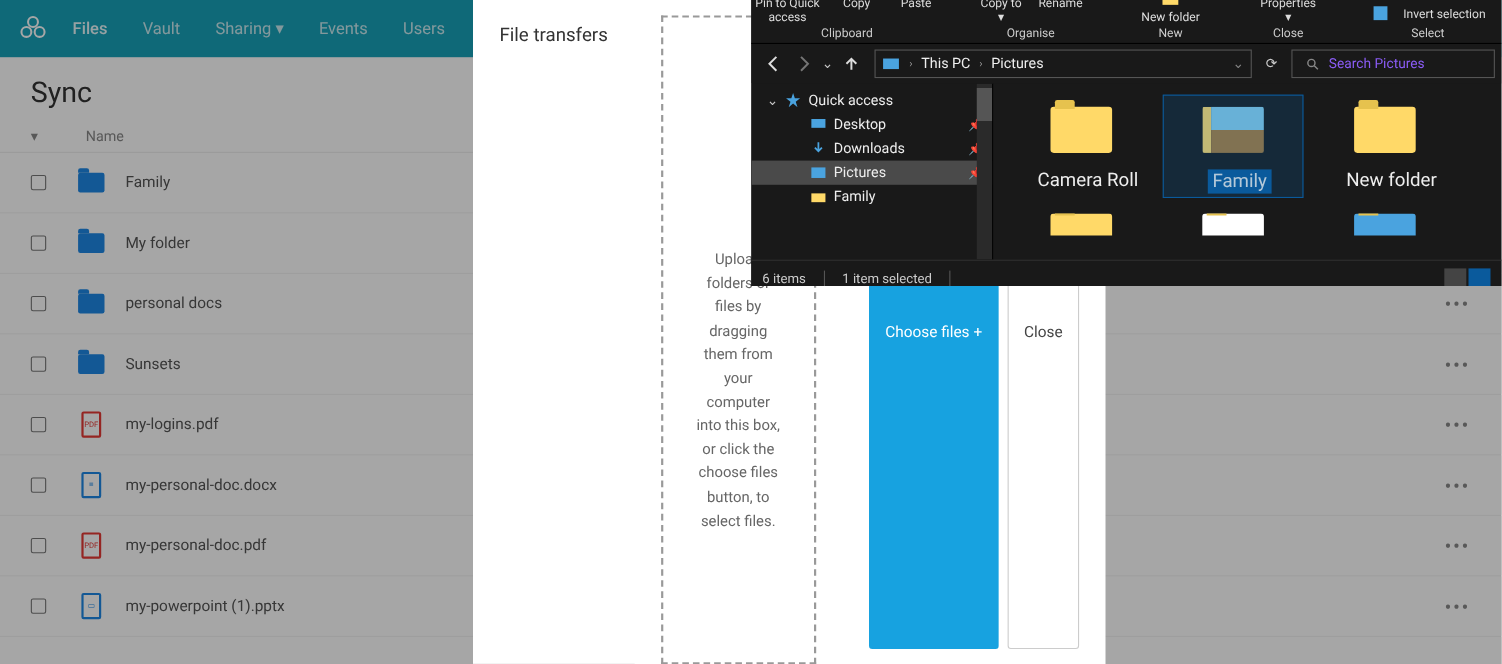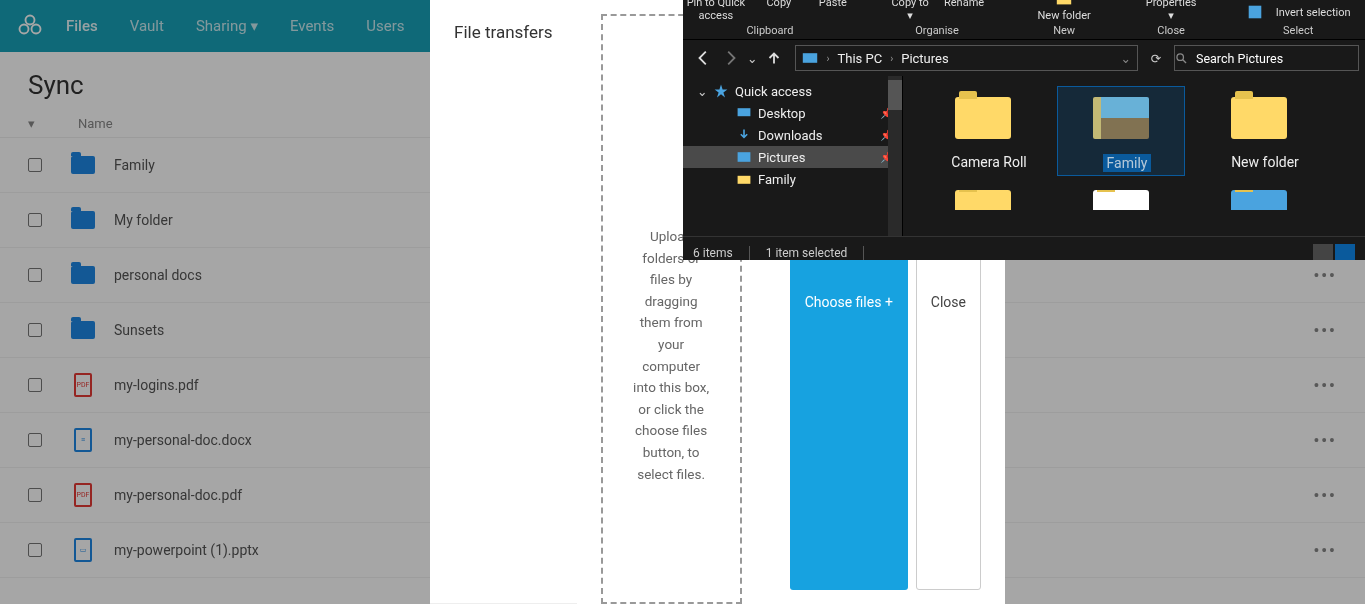--- a/index.html
+++ b/index.html
@@ -46,38 +46,38 @@
 .rb-items { display:flex; gap:6px; align-items:flex-start; font-size:11px; padding-top:2px; }
 .rb-btn { display:flex; flex-direction:column; align-items:center; min-width:48px; text-align:center; line-height:1.2; }
 .rb-ico { width:18px; height:18px; margin-bottom:1px; }
 .addrrow { height:36px; display:flex; align-items:center; gap:6px; padding:0 6px; background:#191919; }
 .nav-arrows { display:flex; gap:8px; align-items:center; padding:0 6px; }
 .nav-ico { width:18px; height:18px; fill:#fff; opacity:.85; }
 .addrbar { flex:1; height:26px; background:#191919; border:1px solid #555; display:flex; align-items:center; padding:0 6px; gap:8px; }
 .crumb { color:#eee; font-size:13px; }
 .chev { color:#999; font-size:10px; }
 .refresh { width:24px; text-align:center; color:#ccc; }
-.searchbox { width:185px; height:26px; background:#191919; border:1px solid #555; display:flex; align-items:center; padding:0 0; gap:8px; color:#ffffff; }
+.searchbox { width:185px; height:26px; background:#191919; border:1px solid #555; display:flex; align-items:center; padding:0 12px; gap:8px; color:#8b5cf6; }
 .exp-body { flex:1; display:flex; overflow:hidden; }
 .tree { width:220px; background:#191919; border-right:1px solid #000; padding:4px 0; overflow:hidden; position:relative; }
 .tree-scroll { position:absolute; right:0; top:0; width:14px; height:100%; background:#2a2a2a; }
 .tree-thumb { position:absolute; right:0; top:4px; width:14px; height:30px; background:#555; }
 .tnode { display:flex; align-items:center; gap:6px; padding:3px 8px 3px 14px; }
 .tnode.sub { padding-left: 53px; justify-content:space-between; }
 .tnode.sel { background:#4a4a4a; }
 .tcaret { width:10px; color:#ccc; }
 .tico { width:16px; height:16px; }
 .tlabel { color:#eee; font-size:13px; }
 .pin { color:#888; font-size:11px; }
 .content { flex:1; background:#191919; display:flex; flex-wrap:wrap; align-content:flex-start; gap:18px; padding:14px 20px; position:relative; overflow:hidden;}
 .fitem { width:120px; display:flex; flex-direction:column; align-items:center; }
 .fthumb { width:72px; height:56px; display:flex; align-items:center; justify-content:center; margin-bottom:8px; }
 .fthumb .yf { width:56px; height:42px; background:#ffd968; border-radius:3px; position:relative; }
 .fthumb .yf::before { content:''; position:absolute; top:-6px; left:4px; width:18px; height:8px; background:#e6c24e; border-radius:2px 2px 0 0; }
-.flabel { color:#eee; font-size:14px; text-align:center;margin-left:12px; }
+.flabel { color:#eee; font-size:17px; text-align:center;margin-left:12px; }
 .fitem.sel .flabel { background:#0a5a9c; padding:1px 4px; }
 .fitem.sel { position:relative; }
 .fitem.sel::after { content:''; position:absolute; inset:-4px; border:1px solid #0a5a9c; background:rgba(10,90,156,.25); pointer-events:none; }
 .statusbar { height:24px; background:#191919; border-top:1px solid #333; display:flex; align-items:flex-end; padding:0 10px; gap:16px; color:#ccc; font-size:12px; }
 .statusbar .sep { width:1px; height:14px; background:#555; }
 .viewbtns { margin-left:auto; display:flex; gap:2px; }
 .viewbtn { width:20px; height:16px; background:#444; }
 .viewbtn.active { background:#0a5a9c; }
 .family-thumb { width:56px; height:42px; background:linear-gradient(180deg,#87ceeb 0%,#87ceeb 50%,#a87a3a 50%,#a87a3a 100%); border-radius:2px; position:relative; border-left:8px solid #ffd968; }
 </style>

